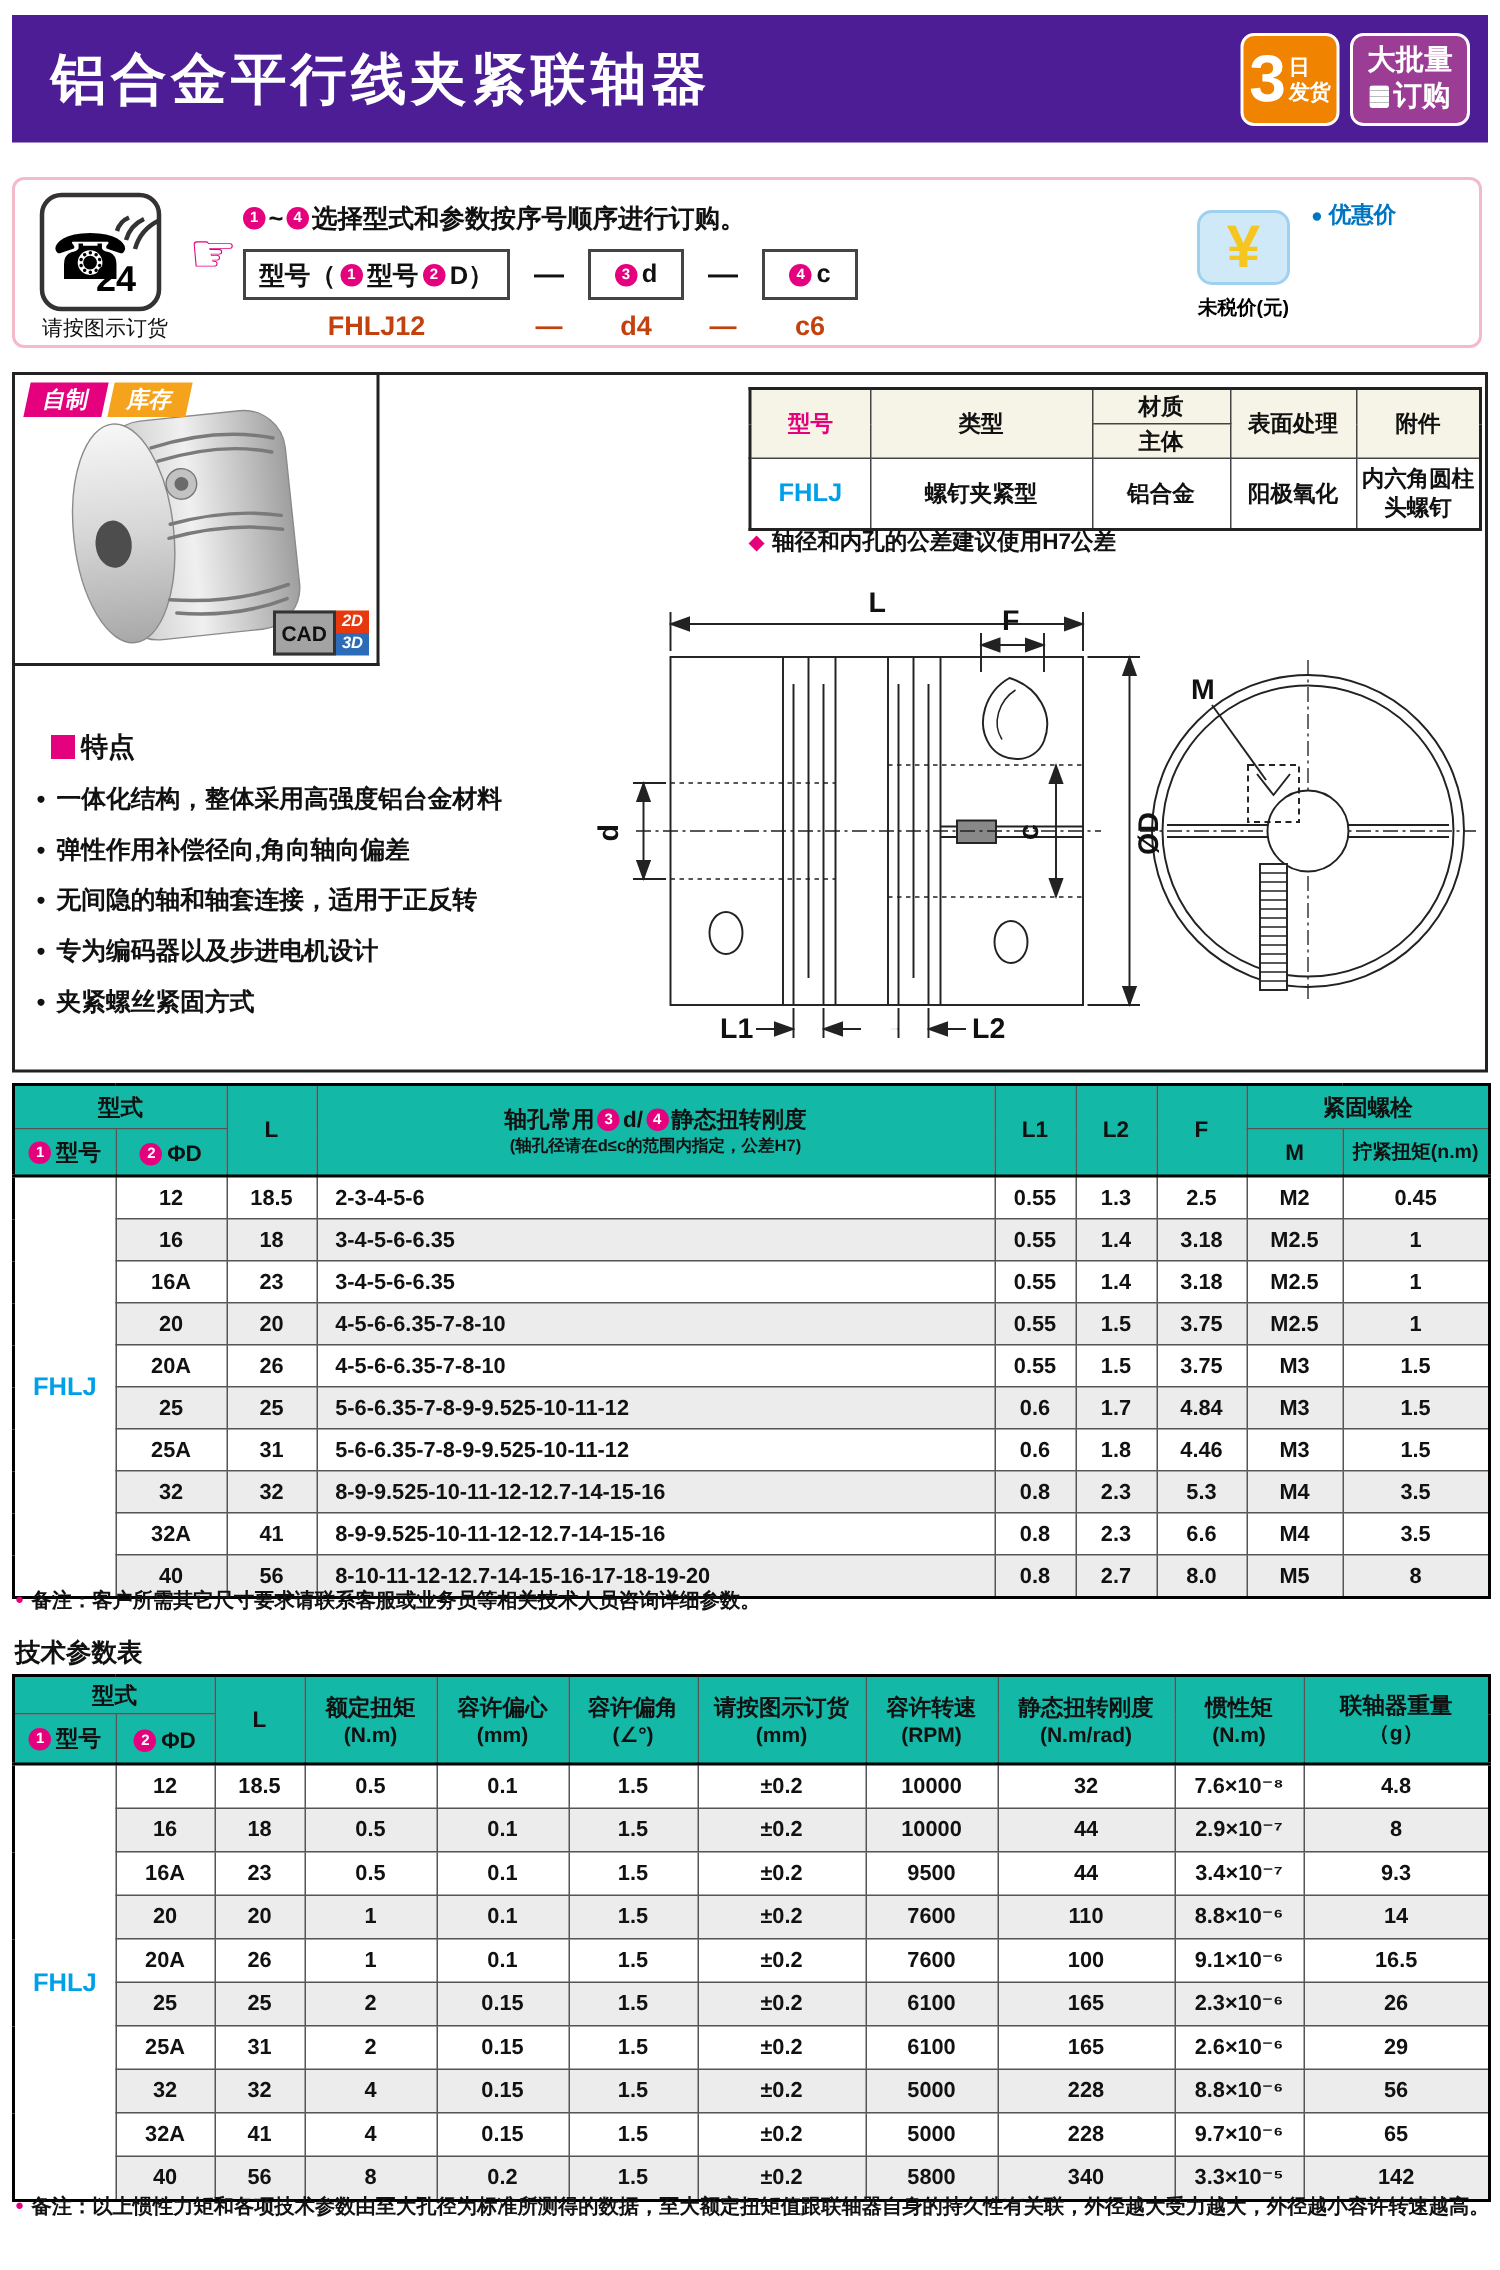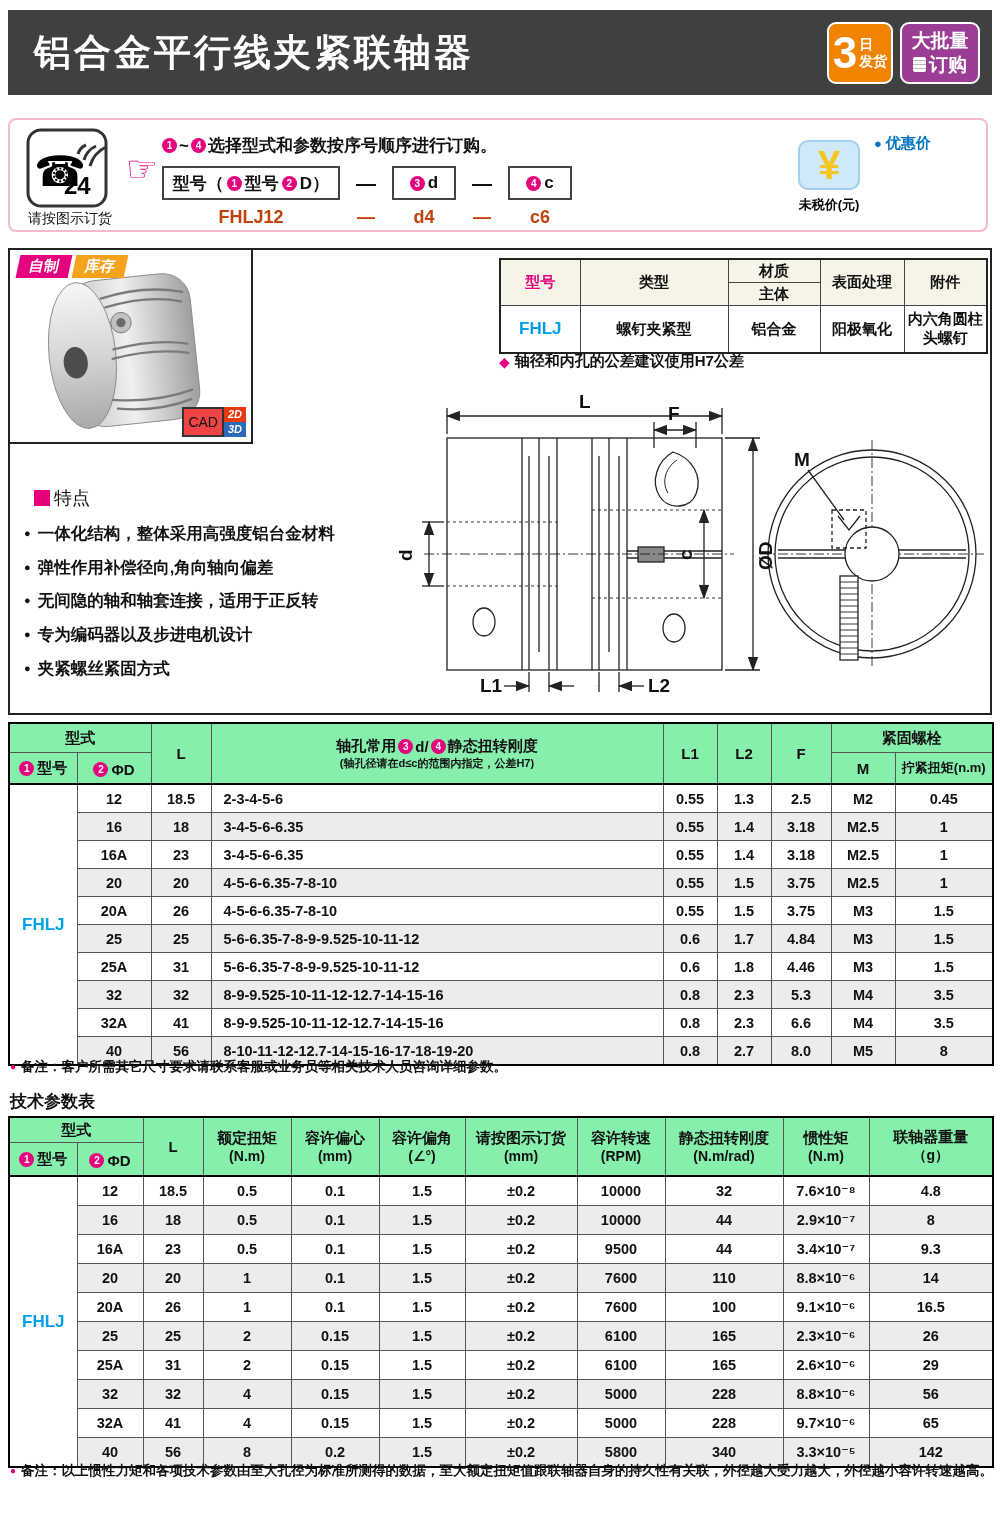--- a/index.html
+++ b/index.html
@@ -1,21 +1,21 @@
 <!DOCTYPE html>
 <html><head>
 <meta charset="utf-8">
 <style>
   html,body{margin:0;padding:0;}
   body{width:1000px;height:1513px;position:relative;background:#fff;color:#111;
        font-family:"Liberation Sans","DejaVu Sans",sans-serif;overflow:hidden;}
   .abs{position:absolute;}
 
   
-  #header-bar{left:8px;top:10px;width:984px;height:85px;background:#404040;display:flex;align-items:center;}
+  #header-bar{left:8px;top:10px;width:984px;height:85px;background:#4c1d95;display:flex;align-items:center;}
   #page-title{flex:1;color:#fff;font-size:37px;font-weight:bold;letter-spacing:3px;padding-left:26px;}
   #header-badges{display:flex;gap:7px;margin-right:12px;}
   .badge{border:2px solid #fff;border-radius:9px;height:62px;display:flex;align-items:center;justify-content:center;color:#fff;font-weight:bold;box-sizing:border-box;}
   .badge-orange{width:66px;background:#f08300;}
   .badge-orange .b3{font-size:44px;line-height:1;}
   .badge-orange .bcol{display:flex;flex-direction:column;font-size:14px;line-height:1.15;margin-left:2px;}
   .badge-purple{width:80px;background:#9b3d94;flex-direction:column;font-size:19px;line-height:1.25;}
   .badge-purple .bp2{display:flex;align-items:center;}
   .doc-ic{display:inline-block;width:13px;height:15px;background:#fff;border-radius:2px;margin-right:3px;
           background-image:repeating-linear-gradient(#fff 0 3px,#bbb 3px 4px);}
@@ -47,49 +47,49 @@
   #deal-table td.hd{background:#cde7f4;}
 
   
   #main-box{left:8px;top:248px;width:984px;height:467px;border:2px solid #222;box-sizing:border-box;}
   #photo-box{left:0;top:0;width:243px;height:194px;border-right:2px solid #222;border-bottom:2px solid #222;box-sizing:border-box;}
   #stock-badges{left:8px;top:5px;display:flex;gap:4px;z-index:3;}
   .sk{transform:skewX(-12deg);color:#fff;font-weight:bold;font-size:15px;padding:2px 11px;}
   .sk.self{background:#e5007e;}
   .sk.stock{background:#f5a21d;}
   #cad-badge{right:5px;bottom:5px;display:flex;align-items:stretch;}
-  #cad-label{border:2px solid #333;background:#ef4444;font-weight:normal;font-size:14px;display:flex;align-items:center;padding:0 4px;margin-left:12px;}
+  #cad-label{border:2px solid #333;background:#a3a3a3;font-weight:bold;font-size:14px;display:flex;align-items:center;padding:0 4px;margin-left:12px;}
   #cad-col{display:flex;flex-direction:column;font-style:italic;}
   #cad-col span{color:#fff;font-size:11px;font-weight:bold;padding:0 4px;line-height:15px;text-align:center;}
   #cad-2d{background:#e8380d;}
   #cad-3d{background:#2b6bb8;}
 
   #spec-table{left:489px;top:8px;border-collapse:collapse;table-layout:fixed;}
   #spec-table th,#spec-table td{border:1px solid #444;text-align:center;padding:0;}
   #spec-table{border:2px solid #222;}
   #spec-table th{background:#f6f4e6;font-size:15px;font-weight:bold;height:22px;}
   #spec-table td{height:46px;font-size:15px;font-weight:bold;}
   #spec-table .pink{color:#e5007e;}
   #spec-table .model-td{color:#00a0e8;font-size:17px;}
   #spec-note{left:489px;top:102px;font-size:15px;font-weight:bold;display:flex;align-items:center;gap:5px;}
   .dia-ic{color:#e5007e;font-size:14px;}
 
   #features{left:14px;top:236px;width:320px;}
-  #features-title{display:flex;align-items:center;gap:4px;font-size:18px;font-weight:normal;margin-bottom:8px;padding-left:10px;}
+  #features-title{display:flex;align-items:center;gap:4px;font-size:18px;font-weight:bold;margin-bottom:8px;padding-left:10px;}
   .sq-ic{display:inline-block;width:16px;height:16px;background:#e5007e;}
   .feat{display:flex;align-items:flex-start;gap:7px;font-size:16.5px;font-weight:bold;margin:13px 0;line-height:1.25;}
   .feat .bullet{font-size:11px;margin-top:4px;}
 
   #drawing-wrap{left:322px;top:120px;}
   #tech-drawing text{font-weight:bold;font-size:19px;fill:#111;stroke:none;font-family:"Liberation Sans",sans-serif;}
 
   
   .big-table{border-collapse:collapse;table-layout:fixed;border:2px solid #000;}
   .big-table th,.big-table td{border:1px solid #555;text-align:center;padding:0;}
-  .big-table thead th{background:#86efac;font-size:15px;font-weight:bold;text-align:center;}
+  .big-table thead th{background:#14b8a6;font-size:15px;font-weight:bold;text-align:center;}
   .big-table thead{border-bottom:2px solid #000;}
   .big-table tbody td{font-size:14.5px;font-weight:bold;height:27px;}
   .big-table tbody tr:nth-child(even) td{background:#ececec;}
   .big-table td.mcell{background:#fff !important;color:#00a0e8;font-size:17px;}
   #dim-table{left:8px;top:722px;}
   #dim-table thead tr:first-child th{height:28px;}
   #dim-table thead tr:last-child th{height:30px;}
   .bore-th .bore-title{font-size:15px;font-weight:bold;display:flex;align-items:center;justify-content:center;gap:2px;}
   .bore-th .bore-sub{font-size:11px;font-weight:bold;}
   .th-small{font-size:13px !important;}

